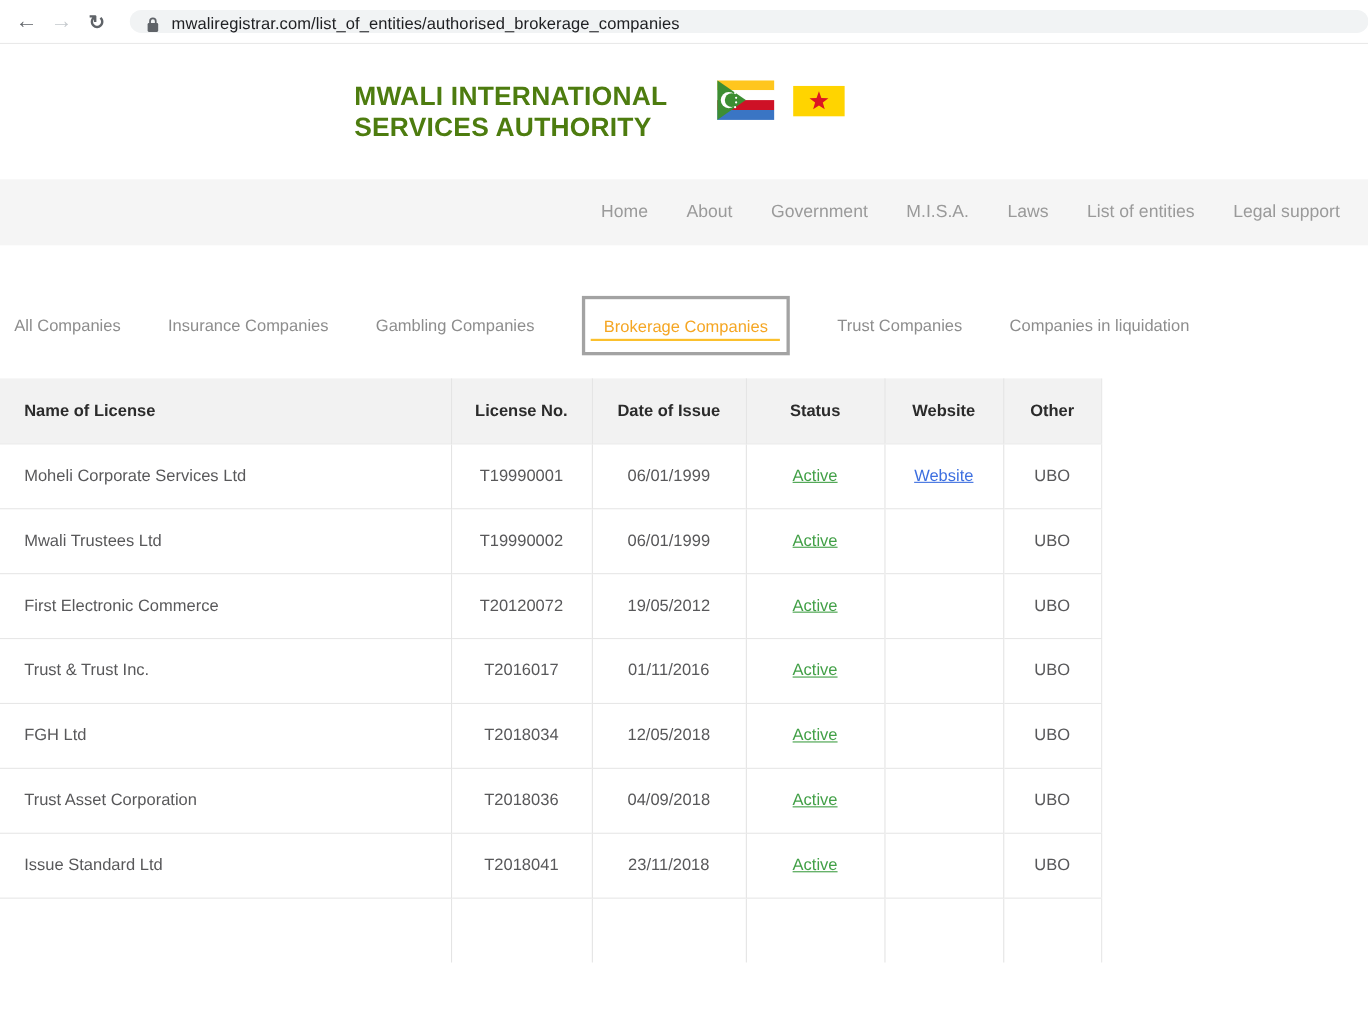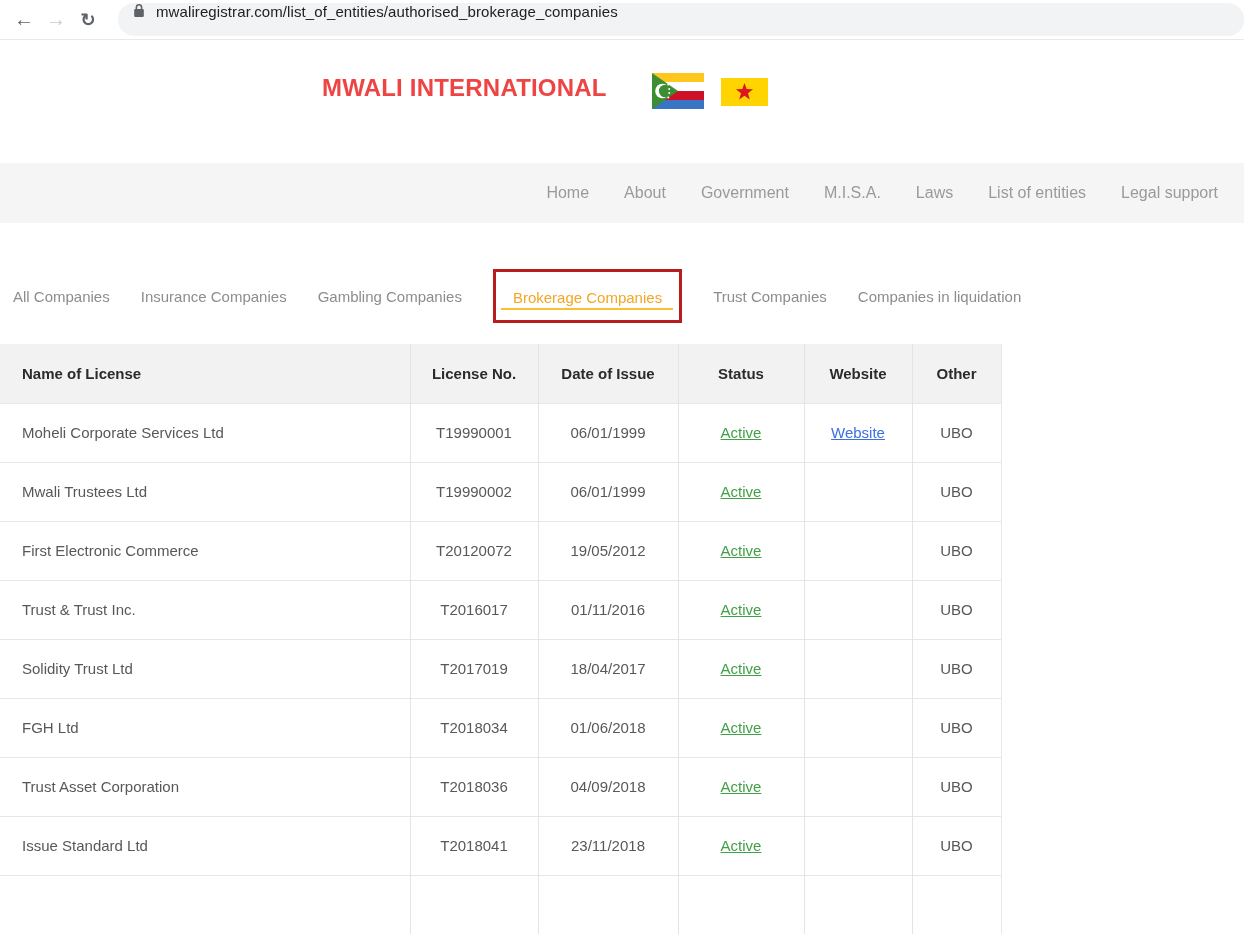--- a/index.html
+++ b/index.html
@@ -5,40 +5,40 @@
   * { margin:0; padding:0; box-sizing:border-box; }
   html,body { width:1244px; height:939px; overflow:hidden; background:#fff;
               font-family:"Liberation Sans", sans-serif; }
 
   
   .chrome { height:40px; background:#fff; border-bottom:1px solid #e9e9e9;
             display:flex; align-items:center; padding-left:8px; }
   .nav-btn { width:32px; text-align:center; font-size:20px; color:#5f6368; cursor:pointer; }
   .nav-btn.disabled { color:#c5c9cd; }
   .reload-btn { font-size:18px; font-weight:bold; }
-  .omnibox { flex:1; height:33px; background:#f1f3f4; border-radius:16px;
-             display:flex; align-items:flex-start; margin-left:14px; padding-left:15px; }
+  .omnibox { flex:1; height:21px; background:#f1f3f4; border-radius:16px;
+             display:flex; align-items:flex-end; margin-left:14px; padding-left:15px; }
   .lock { display:flex; margin-right:11px; }
   .url-text { font-size:15px; color:#202124; letter-spacing:0.1px; }
 
   
   .site-header { height:123px; padding:33px 0 0 322px; display:flex; }
-  .site-title { font-size:24px; font-weight:bold; color:#ef4444; line-height:29px; letter-spacing:0.2px; }
+  .site-title { font-size:24px; font-weight:bold; color:#4d7c0f; line-height:29px; letter-spacing:0.2px; }
   .flags { display:flex; gap:17px; margin-left:45px; align-items:flex-start; padding-top:0; }
   .flag-mwali { margin-top:5px; }
 
   
   .nav-band { height:60px; background:#f5f5f5; display:flex; align-items:center;
               justify-content:flex-end; gap:35px; padding-right:26px; }
   .nav-item { font-size:16px; color:#9a9a9a; cursor:pointer; white-space:nowrap; }
 
   
-  .tabs-row { margin:44px 0 0 13px; height:58px; display:flex; align-items:center; gap:31px; }
+  .tabs-row { margin:44px 0 0 13px; height:58px; display:flex; align-items:center; gap:43px; }
   .tab { font-size:15px; color:#8d8d8d; cursor:pointer; white-space:nowrap; }
-  .tab-box { border:3px solid #b91c1c; padding:17px 17px 14px 17px; position:relative;
+  .tab-box { border:3px solid #a3a3a3; padding:17px 17px 14px 17px; position:relative;
              display:flex; align-items:flex-end; }
   .tab-active { color:#f5a623; }
   .tab-underline { position:absolute; left:5px; right:6px; bottom:10px; height:2px; background:#fbc02d; }
 
   
   table.entities { margin-top:19px; width:1001px; border-collapse:collapse; table-layout:fixed;
                    border-right:1px solid #e7e7e7; }
   .entities th, .entities td { height:59px; vertical-align:middle; font-size:15px;
                                text-align:center; border-left:1px solid #e4e4e4; }
   .entities th:first-child, .entities td:first-child { border-left:none; text-align:left; padding-left:22px; }
@@ -61,20 +61,21 @@
         <rect x="1.2" y="6" width="9.6" height="8" rx="1.2" fill="#5f6368"></rect>
       </svg>
     </span>
     <span class="url-text">mwaliregistrar.com/list_of_entities/authorised_brokerage_companies</span>
   </div>
 </div>
 
 <div class="site-header">
   <div class="site-title">
     <div>MWALI INTERNATIONAL</div>
+    <div>SERVICES AUTHORITY</div>
   </div>
   <div class="flags">
     <svg class="flag-comoros" width="52" height="36" viewBox="0 0 52 36">
       <rect width="52" height="9" y="0" fill="#FFC61E"></rect>
       <rect width="52" height="9" y="9" fill="#FFFFFF"></rect>
       <rect width="52" height="9" y="18" fill="#CE1126"></rect>
       <rect width="52" height="9" y="27" fill="#3A75C4"></rect>
       <polygon points="0,0 26,18 0,36" fill="#3D8E33"></polygon>
       <circle cx="10.5" cy="18" r="7.3" fill="#FFFFFF"></circle>
       <circle cx="13.2" cy="18" r="6.3" fill="#3D8E33"></circle>
@@ -158,31 +159,23 @@
     </tr>
     <tr>
       <td>Trust &amp; Trust Inc.</td>
       <td>T2016017</td>
       <td>01/11/2016</td>
       <td><a class="link-green">Active</a></td>
       <td></td>
       <td>UBO</td>
     </tr>
     <tr>
-      <td>Solidity Trust Ltd</td>
-      <td>T2017019</td>
-      <td>18/04/2017</td>
-      <td><a class="link-green">Active</a></td>
-      <td></td>
-      <td>UBO</td>
-    </tr>
-    <tr>
       <td>FGH Ltd</td>
       <td>T2018034</td>
-      <td>01/06/2018</td>
+      <td>12/05/2018</td>
       <td><a class="link-green">Active</a></td>
       <td></td>
       <td>UBO</td>
     </tr>
     <tr>
       <td>Trust Asset Corporation</td>
       <td>T2018036</td>
       <td>04/09/2018</td>
       <td><a class="link-green">Active</a></td>
       <td></td>

